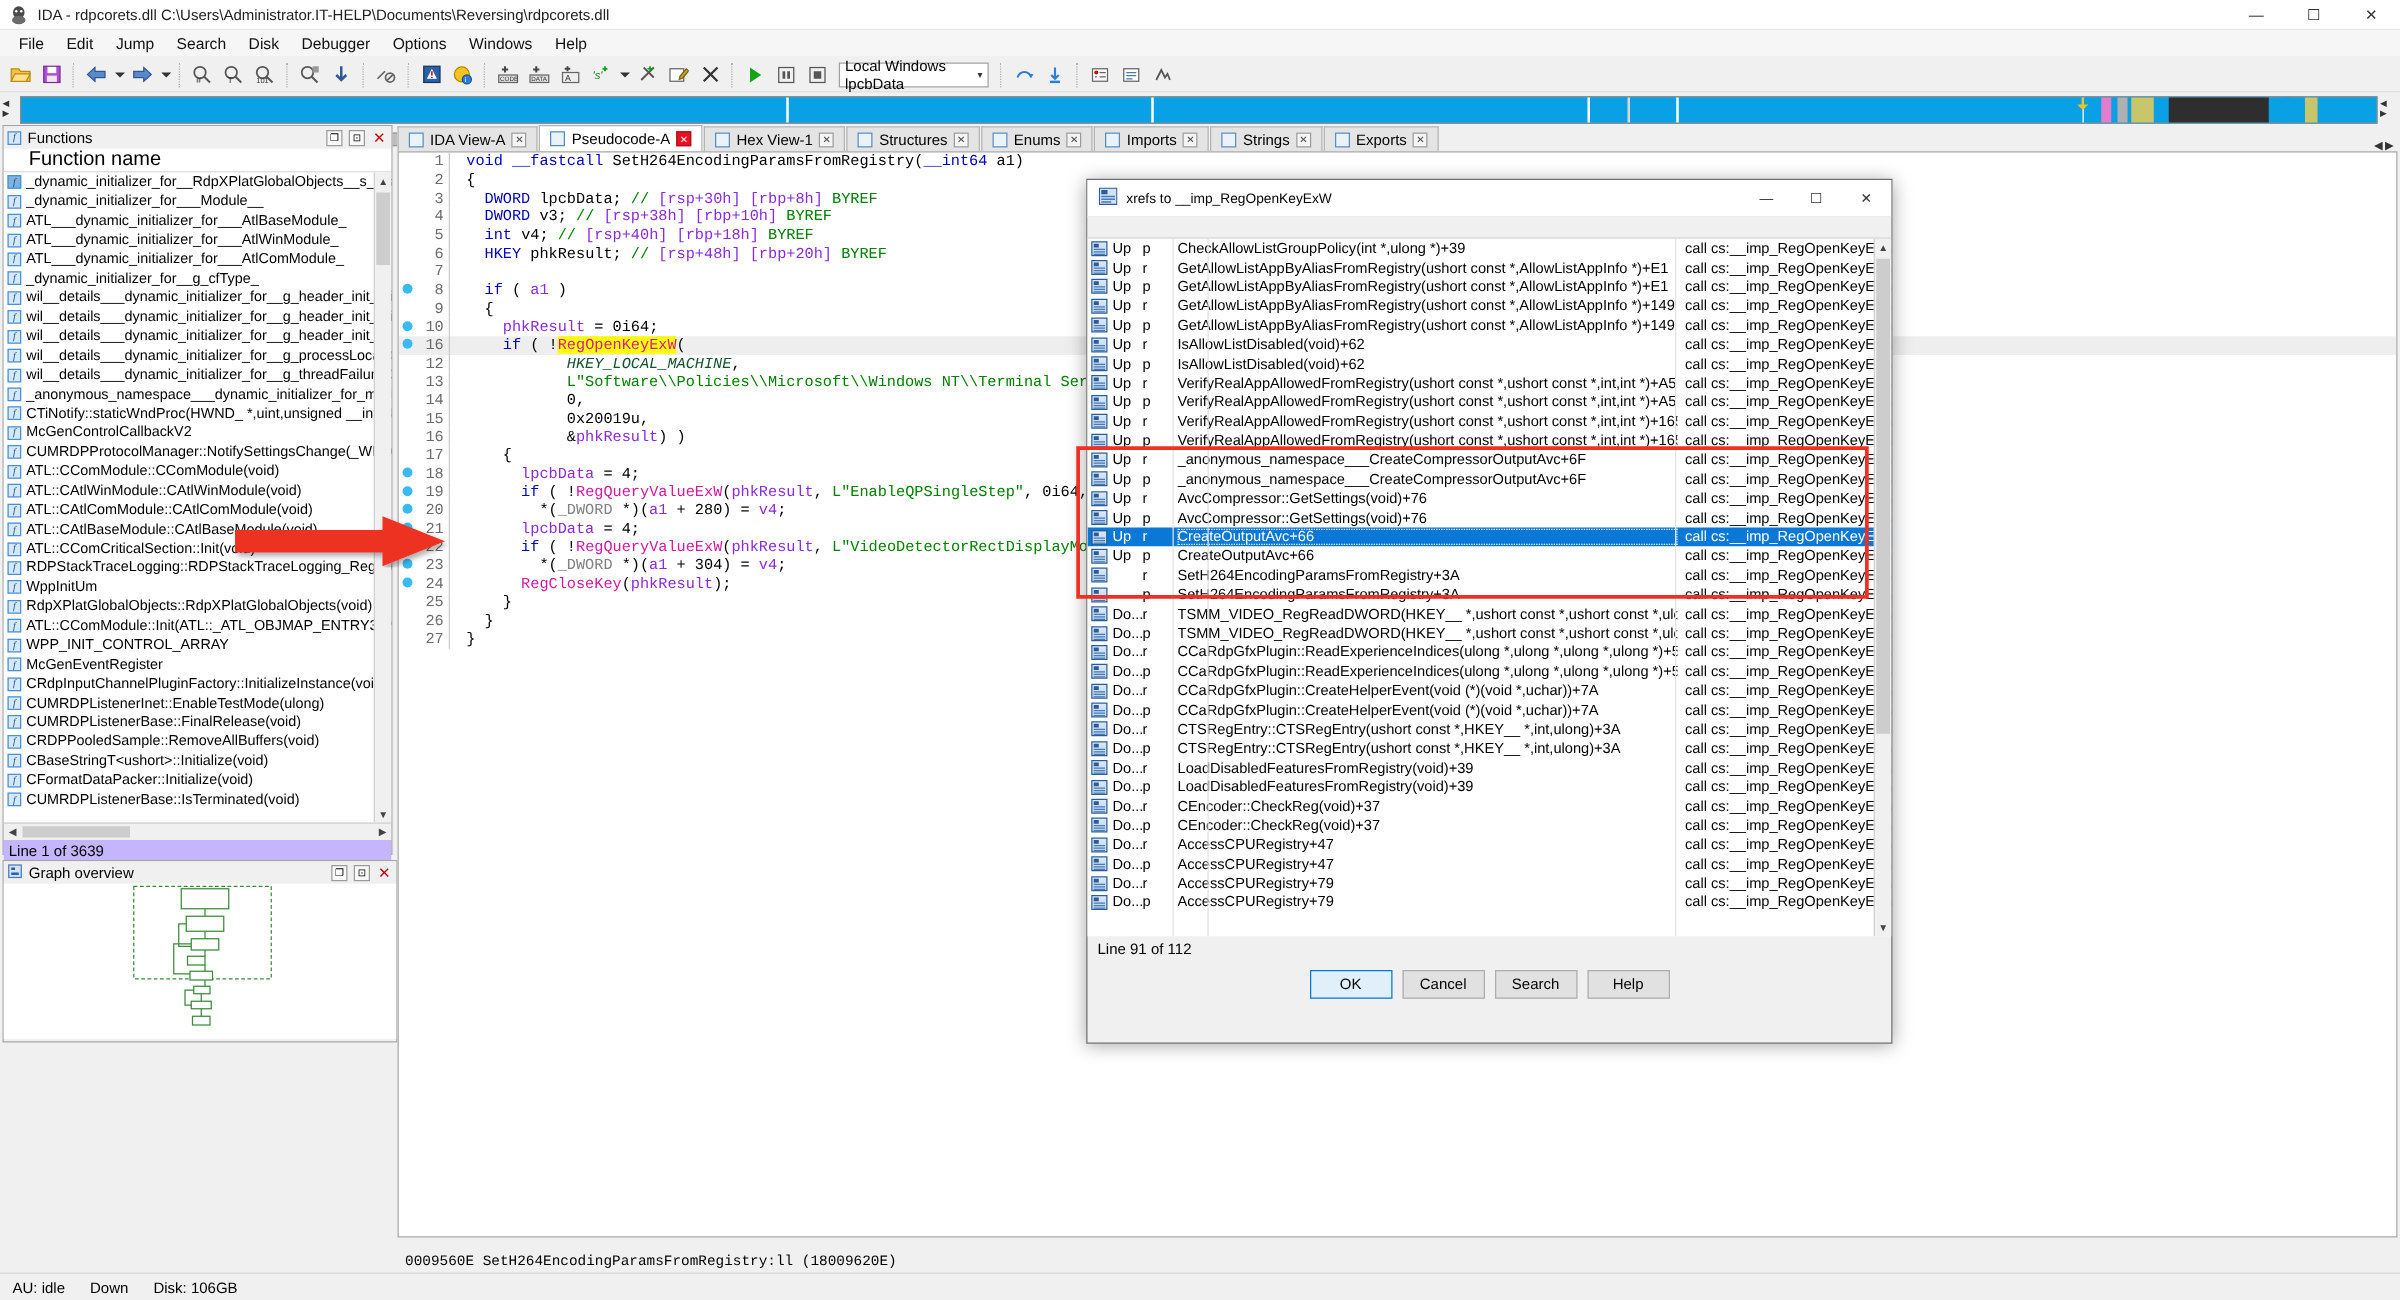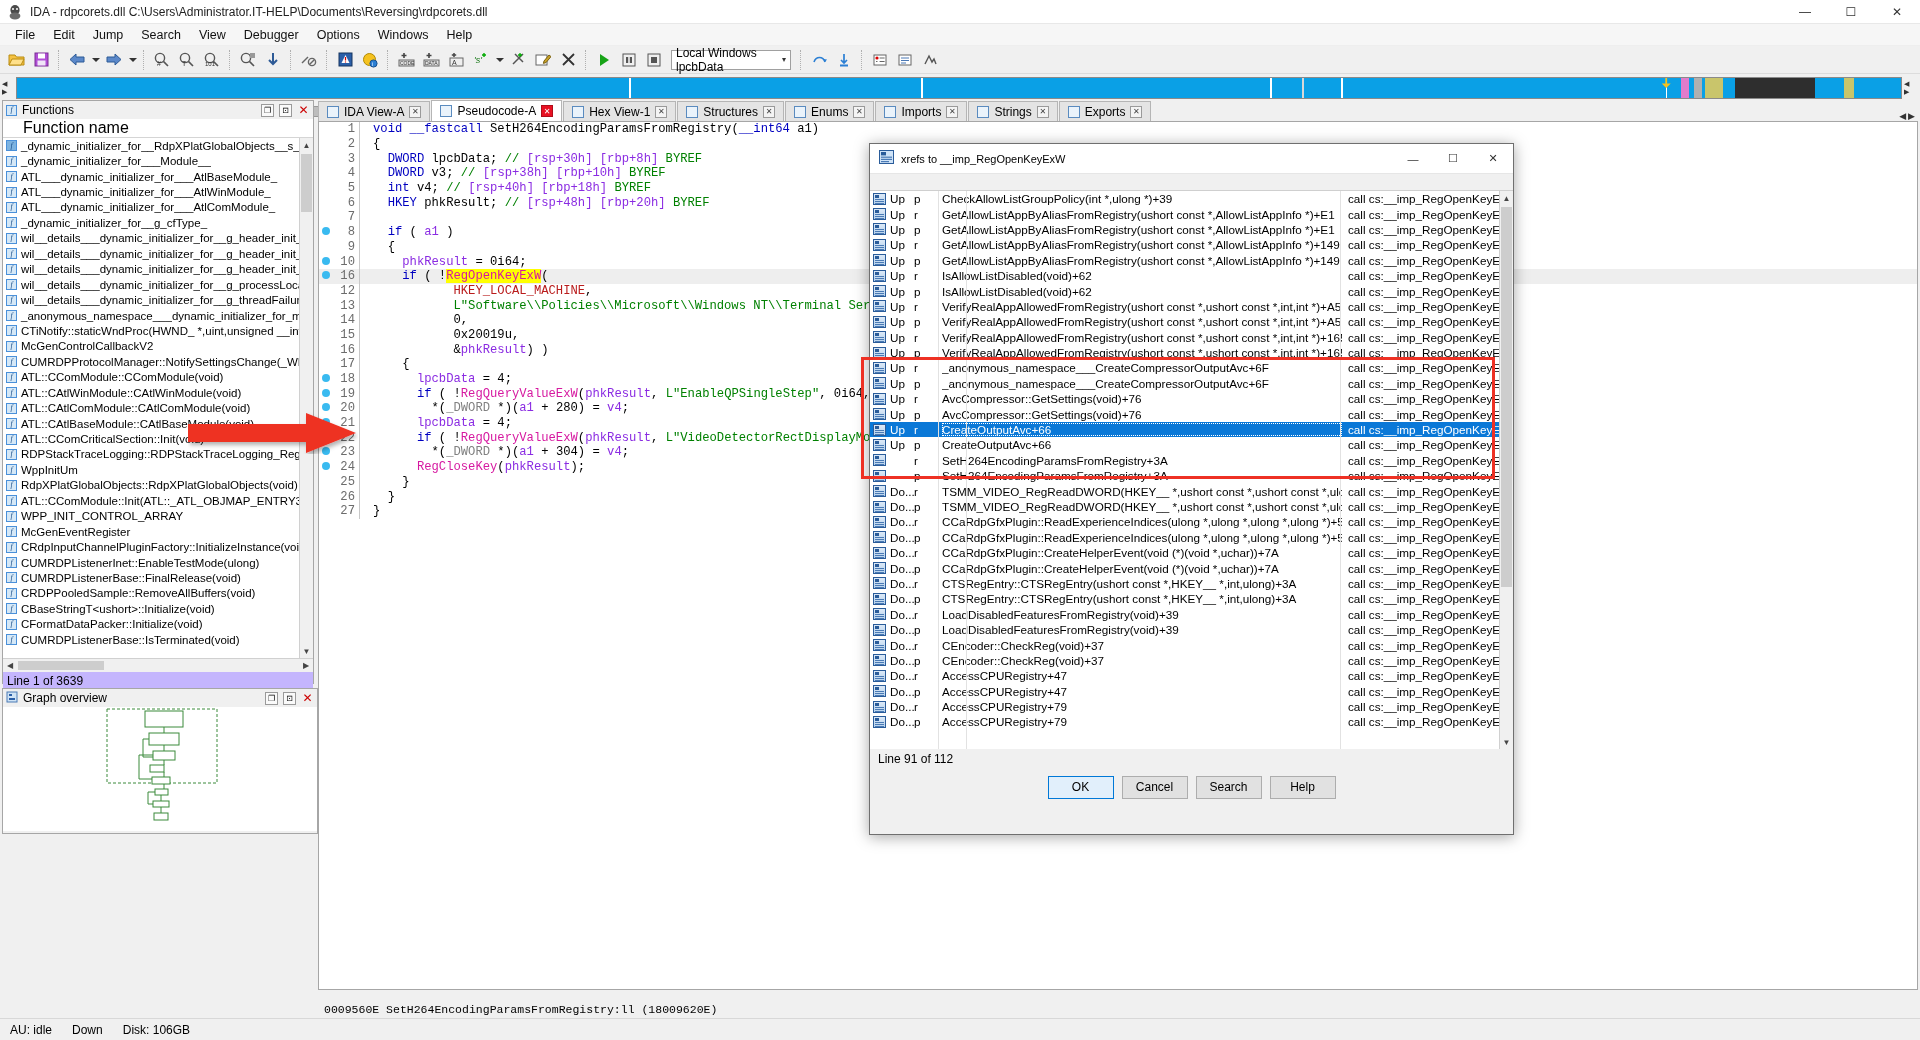--- a/index.html
+++ b/index.html
@@ -127,21 +127,21 @@
   .bp i { display: inline-block; width: 8px; height: 8px; border-radius: 50%; background: #39baf0; }
   .lnum { width: 26px; text-align: right; color: #6c6c6c; flex: none; padding-right: 4px; }
   .gut { width: 8px; border-left: 1px solid #c8c8c8; flex: none; height: 14.7px; }
   .ctext { padding-left: 6px; }
   .k  { color: #0000c0; }      
   .fn { color: #d618a0; }      
   .hlfn { background: #ffff00; color: #d618a0; }
   .cm { color: #008000; }      
   .vr { color: #8a2be2; }      
   .tp { color: #808080; }      
-  .nm { color: #b91c1c; }
+  .nm { color: #14532d; font-style: italic; }
   .pl { color: #000; }
 
   .code-status { height: 18px; background: #f0f0f0; display: flex; align-items: center;
                  padding-left: 6px; font-family: "Liberation Mono", monospace; font-size: 11.5px; }
 
   
   .dialog {
     position: absolute; background: #f0f0f0; border: 1px solid #6f6f6f;
     box-shadow: 0 2px 14px rgba(0,0,0,.35);
   }
@@ -204,21 +204,21 @@
     <div>☐</div>
     <div class="close">✕</div>
   </div>
 </div>
 
 <div class="menubar">
   <span>File</span>
   <span>Edit</span>
   <span>Jump</span>
   <span>Search</span>
-  <span>View</span>
+  <span>Disk</span>
   <span>Debugger</span>
   <span>Options</span>
   <span>Windows</span>
   <span>Help</span>
 </div>
 
 <div class="toolbar">
   <div class="tb-btn">
     <svg width="17" height="15" viewBox="0 0 17 15">
         <path d="M1 3h6l1.5 2H16v8H1z" fill="#f5c242" stroke="#b98c12"></path>

